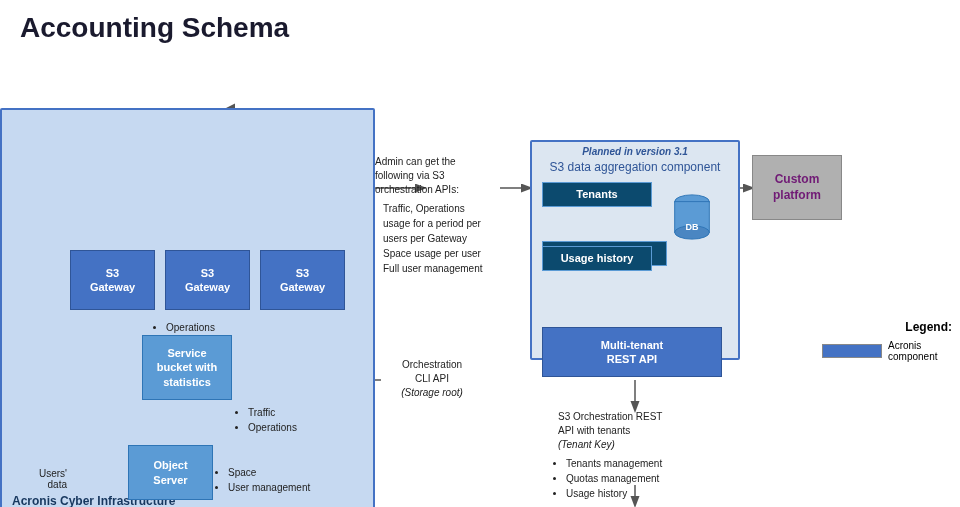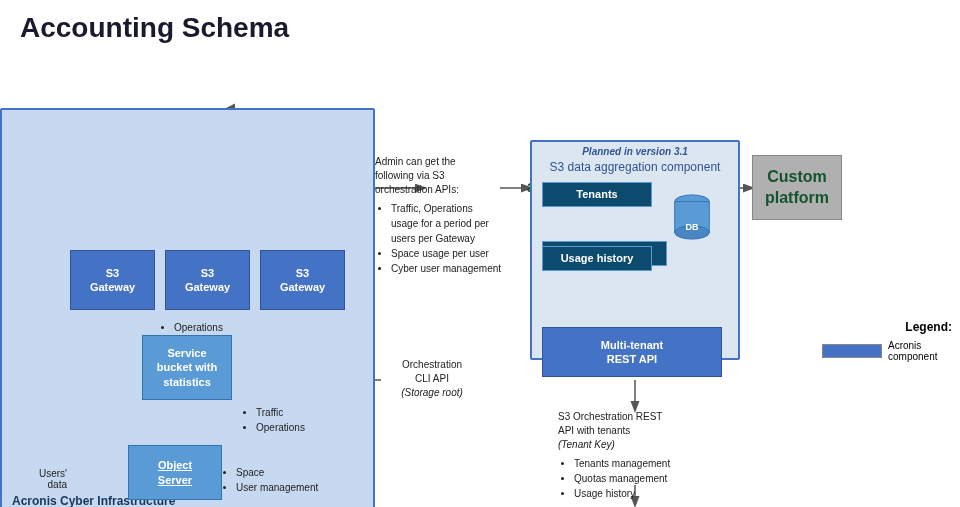--- a/index.html
+++ b/index.html
@@ -34,23 +34,23 @@
       align-items: center;
       justify-content: center;
       text-align: center;
       font-size: 11px;
       line-height: 1.3;
     }
 
     .box-gray {
       background: #b0b0b0;
       border-color: #888;
-      color: #14532d;
-      font-weight: bold;
-      font-size: 16px;
+      color: #701a75;
+      font-weight: bold;
+      font-size: 12px;
     }
 
     .box-blue-dark {
       background: #4472c4;
       border-color: #2f5597;
       color: #fff;
       font-weight: bold;
     }
 
     .box-blue-medium {
@@ -179,21 +179,21 @@
       position: absolute;
       left: 15px;
       top: 65px;
       font-size: 28px;
       color: #555;
     }
 
     
     .bullet-list {
       list-style: disc;
-      padding-left: 16px;
+      padding-left: 8px;
       font-size: 10px;
       line-height: 1.5;
       color: #222;
     }
 
   </style>
 </head>
 <body>
 
 <div class="page-title">Accounting Schema</div>
@@ -275,21 +275,21 @@
 
   <div style="position:absolute; left:188px; top:58px; width:100px; text-align:center; font-size:10px; font-weight:bold; color:#222; line-height:1.3;">
     S3 Orchestration<br>REST API<br><span style="font-weight:normal;">(Admin Key)</span>
   </div>
 
   <div style="position:absolute; left:375px; top:105px; width:130px; font-size:10px; color:#222; line-height:1.4;">
     Admin can get the<br>following via S3<br>orchestration APIs:
     <ul class="bullet-list" style="margin-top:4px;">
       <li>Traffic, Operations<br>usage for a period per<br>users per Gateway</li>
       <li>Space usage per user</li>
-      <li>Cyber user management</li>
+      <li>Full user management</li>
     </ul>
   </div>
 
   <div style="position:absolute; left:382px; top:308px; width:100px; font-size:10px; color:#222; text-align:center; line-height:1.4;">
     Orchestration<br>CLI API<br><span style="font-style:italic;">(Storage root)</span>
   </div>
 
   <div class="aci-container">
     <div class="aci-label">Acronis Cyber
 Infrastructure</div>
@@ -321,21 +321,21 @@
     Service<br>bucket with<br>statistics
   </div>
 
   <div style="position:absolute; left:240px; top:355px; font-size:10px; color:#222; line-height:1.5;">
     <ul class="bullet-list">
       <li>Traffic</li>
       <li>Operations</li>
     </ul>
   </div>
 
-  <div class="box box-blue-medium" style="left:128px; top:395px; width:94px; height:55px;text-decoration:underline;">
+  <div class="box box-blue-medium" style="left:128px; top:395px; width:85px; height:55px;">
     Object<br>Server
   </div>
 
   <div style="position:absolute; left:220px; top:415px; font-size:10px; color:#222; line-height:1.5;">
     <ul class="bullet-list">
       <li>Space</li>
       <li>User management</li>
     </ul>
   </div>
 

